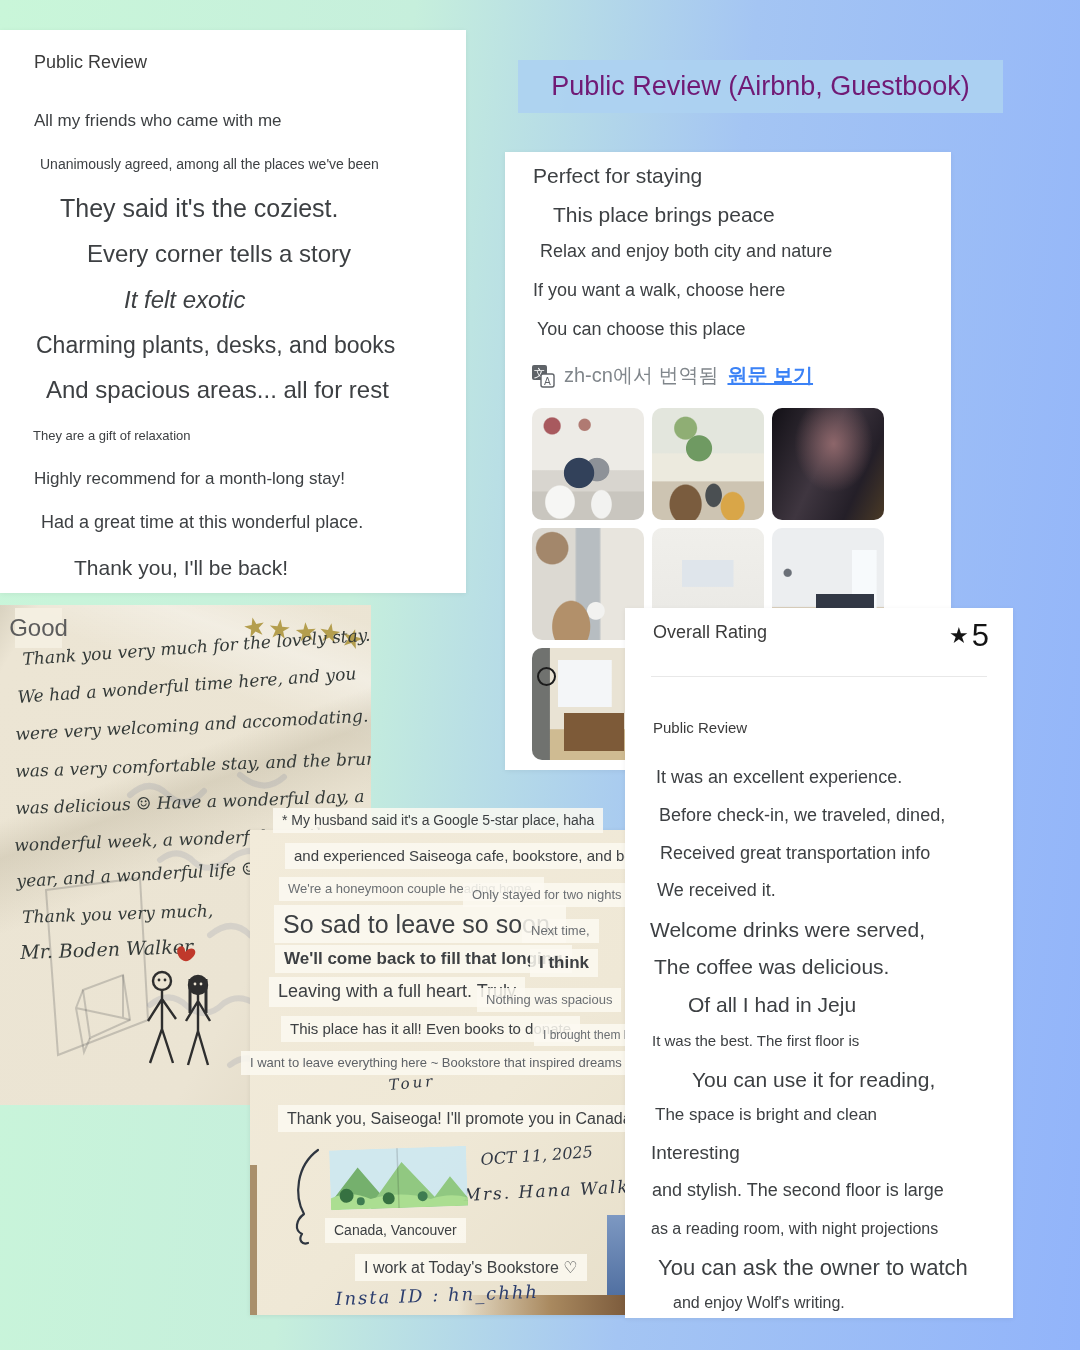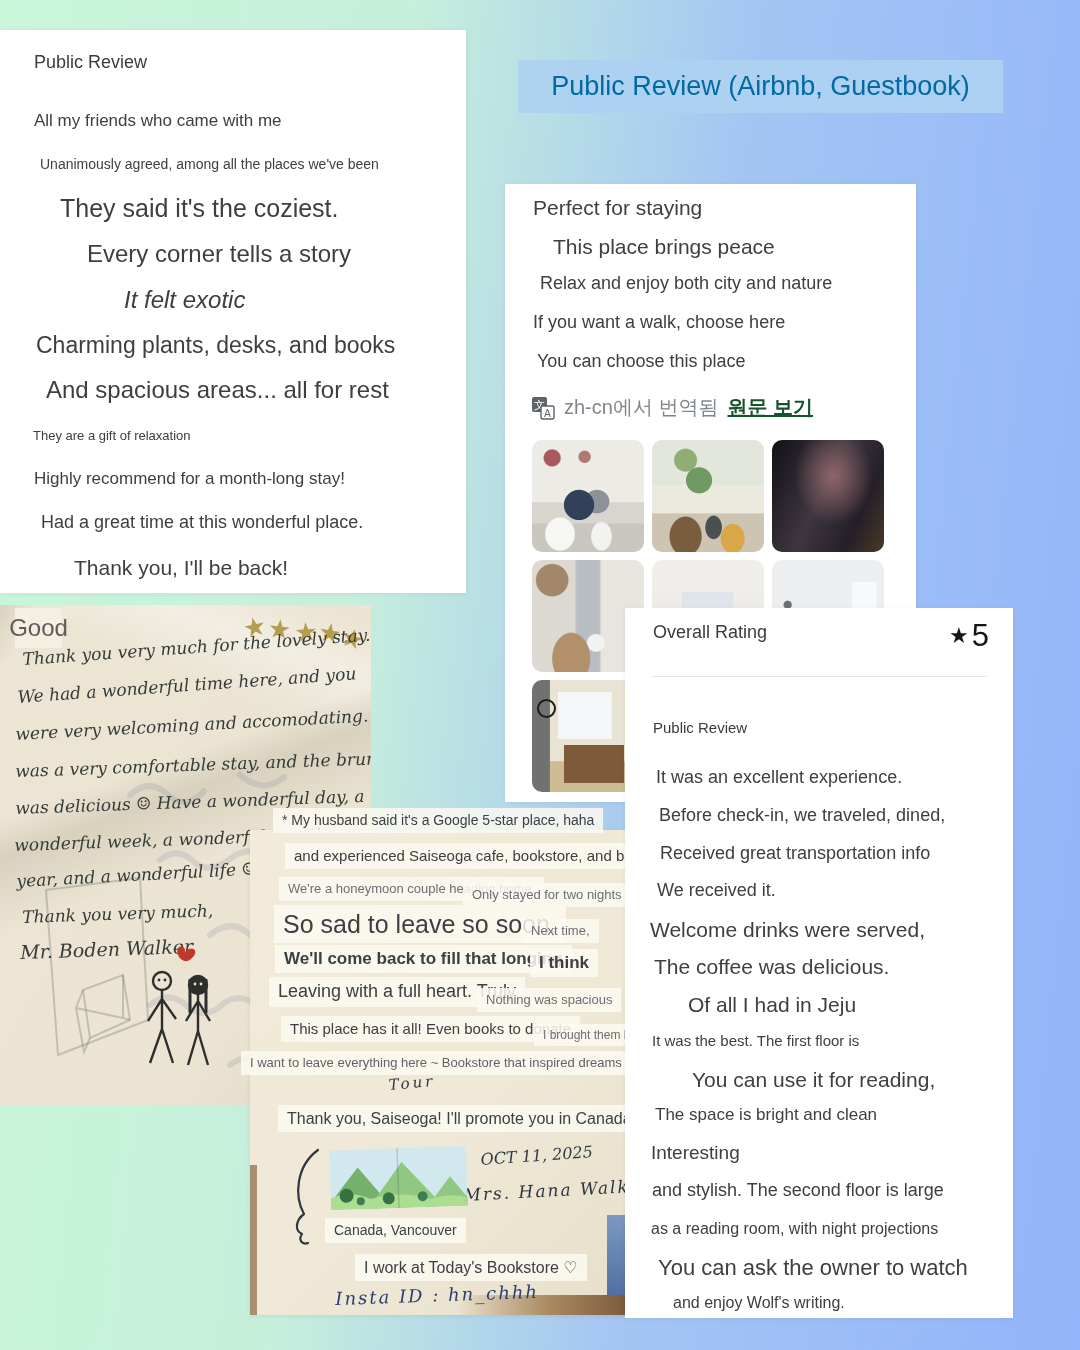--- a/index.html
+++ b/index.html
@@ -13,27 +13,27 @@
   .line{position:absolute;white-space:nowrap;color:#3d4043;line-height:1.2;}
   .rline{position:absolute;white-space:nowrap;color:#3d4043;line-height:1.2;background:#ffffff;padding:4px 10px;}
   .note{position:absolute;white-space:nowrap;color:#3d4043;line-height:1.2;
         background:rgba(252,249,241,0.85);padding:4px 9px;}
   .hand{position:absolute;white-space:nowrap;font-family:"DejaVu Serif",serif;font-style:italic;
         color:#343a38;transform-origin:0 0;line-height:1.15;}
   .phand{position:absolute;white-space:nowrap;font-family:"DejaVu Serif",serif;font-style:italic;
         color:#2f3642;transform-origin:0 0;}
   .title-banner{
     position:absolute;left:518px;top:60px;width:485px;height:53px;
-    background:rgba(173,209,241,0.92);color:#0369a1;font-size:27px;
+    background:rgba(173,209,241,0.92);color:#701a75;font-size:27px;
     display:flex;align-items:center;justify-content:center;white-space:nowrap;
   }
   
   .trans-row{position:absolute;left:26px;top:210px;display:flex;align-items:center;gap:9px;}
   .trans-src{font-size:20px;color:#80868b;white-space:nowrap;}
-  .trans-link{font-size:20px;color:#14532d;font-weight:bold;text-decoration:underline;white-space:nowrap;cursor:pointer;}
+  .trans-link{font-size:20px;color:#3b82f6;font-weight:bold;text-decoration:underline;white-space:nowrap;cursor:pointer;}
   .photos{position:absolute;left:27px;top:256px;width:356px;display:flex;flex-wrap:wrap;gap:8px;}
   .photo{width:112px;height:112px;border-radius:10px;}
   .circle-marker{position:absolute;left:32px;top:515px;width:15px;height:15px;border:2px solid #1c1c1c;border-radius:50%;}
   
   .score-box{position:absolute;right:24px;top:10px;display:flex;align-items:center;gap:3px;color:#141414;}
   .score-star{font-size:22px;}
   .score-num{font-size:31px;}
   .divider{position:absolute;left:26px;right:26px;top:68px;height:1px;background:#e8e8e8;}
   
   .guestbook{position:absolute;left:0;top:605px;width:371px;height:500px;overflow:hidden;
@@ -74,21 +74,21 @@
       <div class="line" style="left: 46px; top: 346px; font-size: 24px; position: absolute;">And spacious areas... all for rest</div>
       <div class="line" style="left: 33px; top: 398px; font-size: 13px; position: absolute;">They are a gift of relaxation</div>
       <div class="line" style="left: 34px; top: 439px; font-size: 17px; position: absolute;">Highly recommend for a month-long stay!</div>
       <div class="line" style="left: 41px; top: 482px; font-size: 18px; position: absolute;">Had a great time at this wonderful place.</div>
       <div class="line" style="left: 74px; top: 525px; font-size: 21px; position: absolute;">Thank you, I'll be back!</div>
     </div>
 </div>
 
 <div class="title-banner">Public Review (Airbnb, Guestbook)</div>
 
-<div class="card" style="left:505px;top:152px;width:411px;height:618px;margin-top:32px;">
+<div class="card" style="left:505px;top:152px;width:446px;height:618px;">
   <div>
       <div class="line" style="left: 28px; top: 11px; font-size: 21px; position: absolute;">Perfect for staying</div>
       <div class="line" style="left: 48px; top: 50px; font-size: 21px; position: absolute;">This place brings peace</div>
       <div class="line" style="left: 35px; top: 89px; font-size: 18px; position: absolute;">Relax and enjoy both city and nature</div>
       <div class="line" style="left: 28px; top: 128px; font-size: 18px; position: absolute;">If you want a walk, choose here</div>
       <div class="line" style="left: 32px; top: 167px; font-size: 18px; position: absolute;">You can choose this place</div>
     </div>
 
   <div class="trans-row">
     <span>

